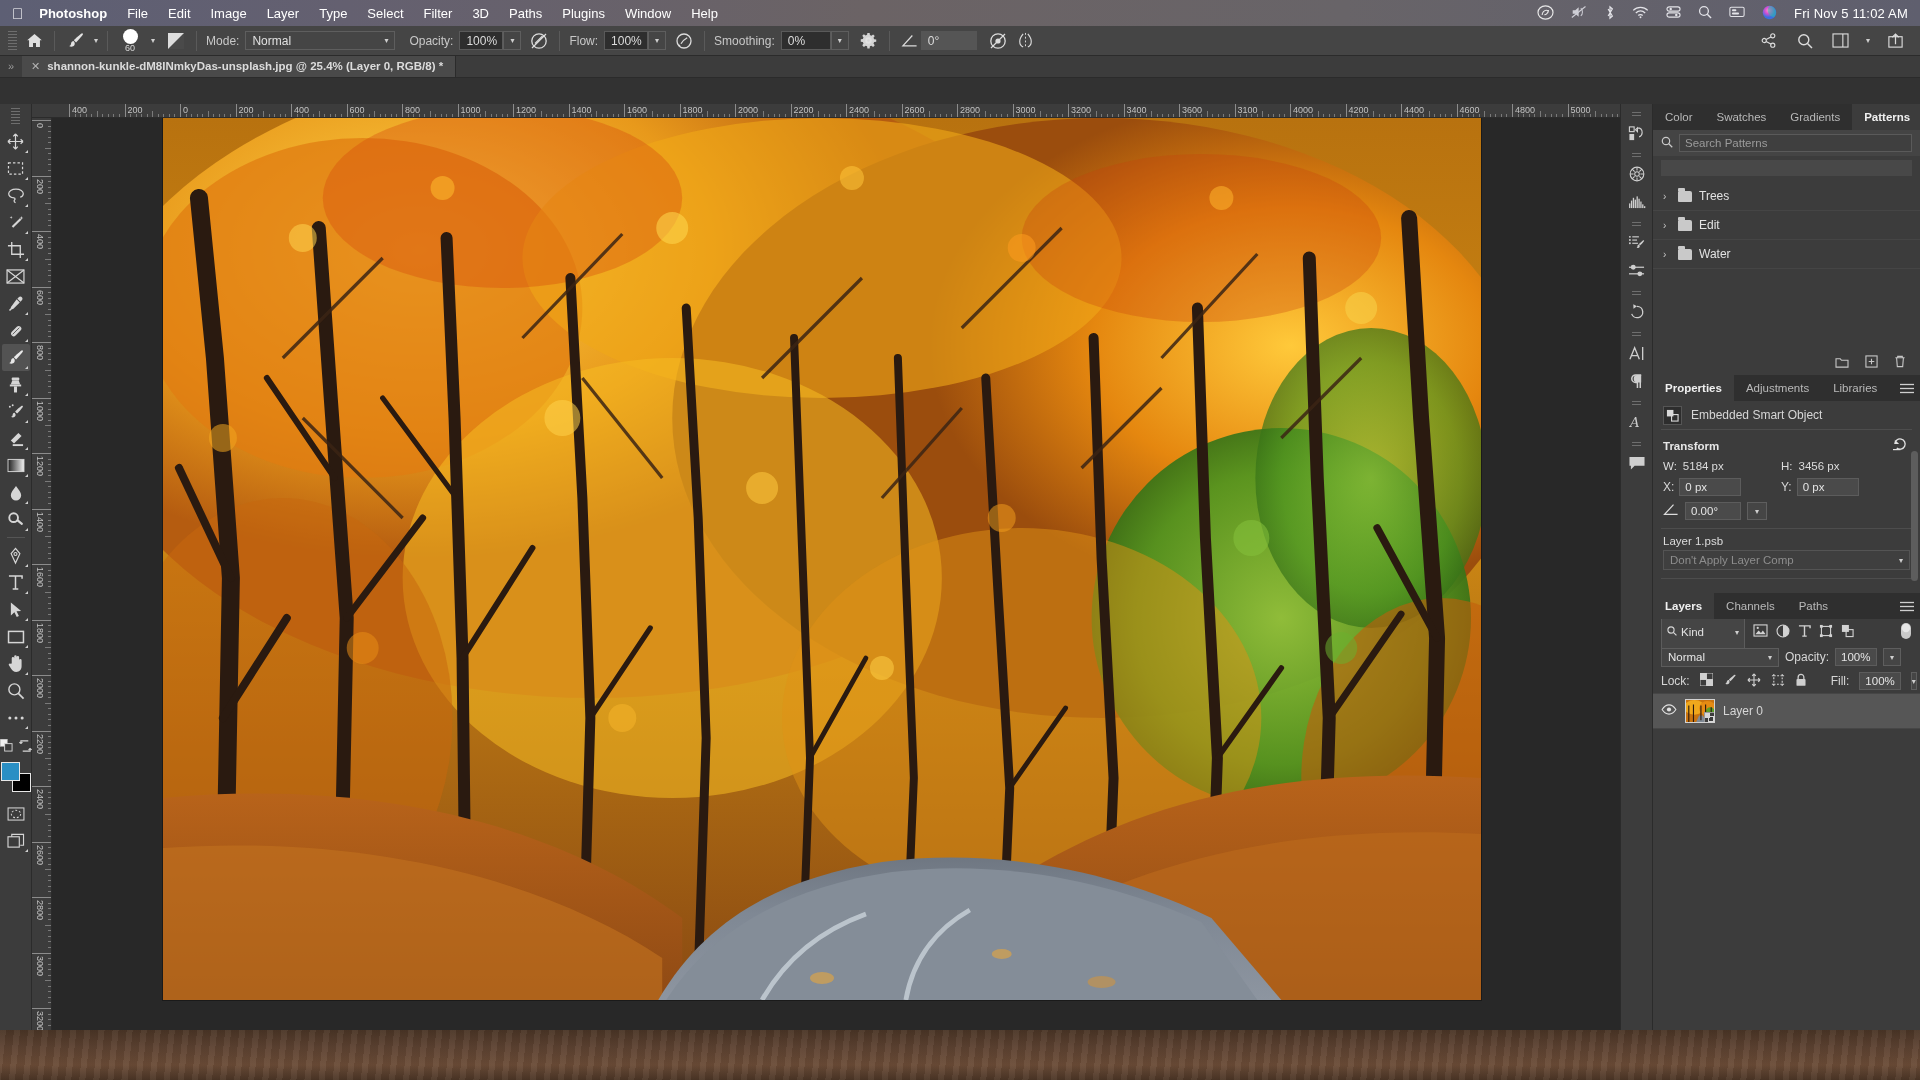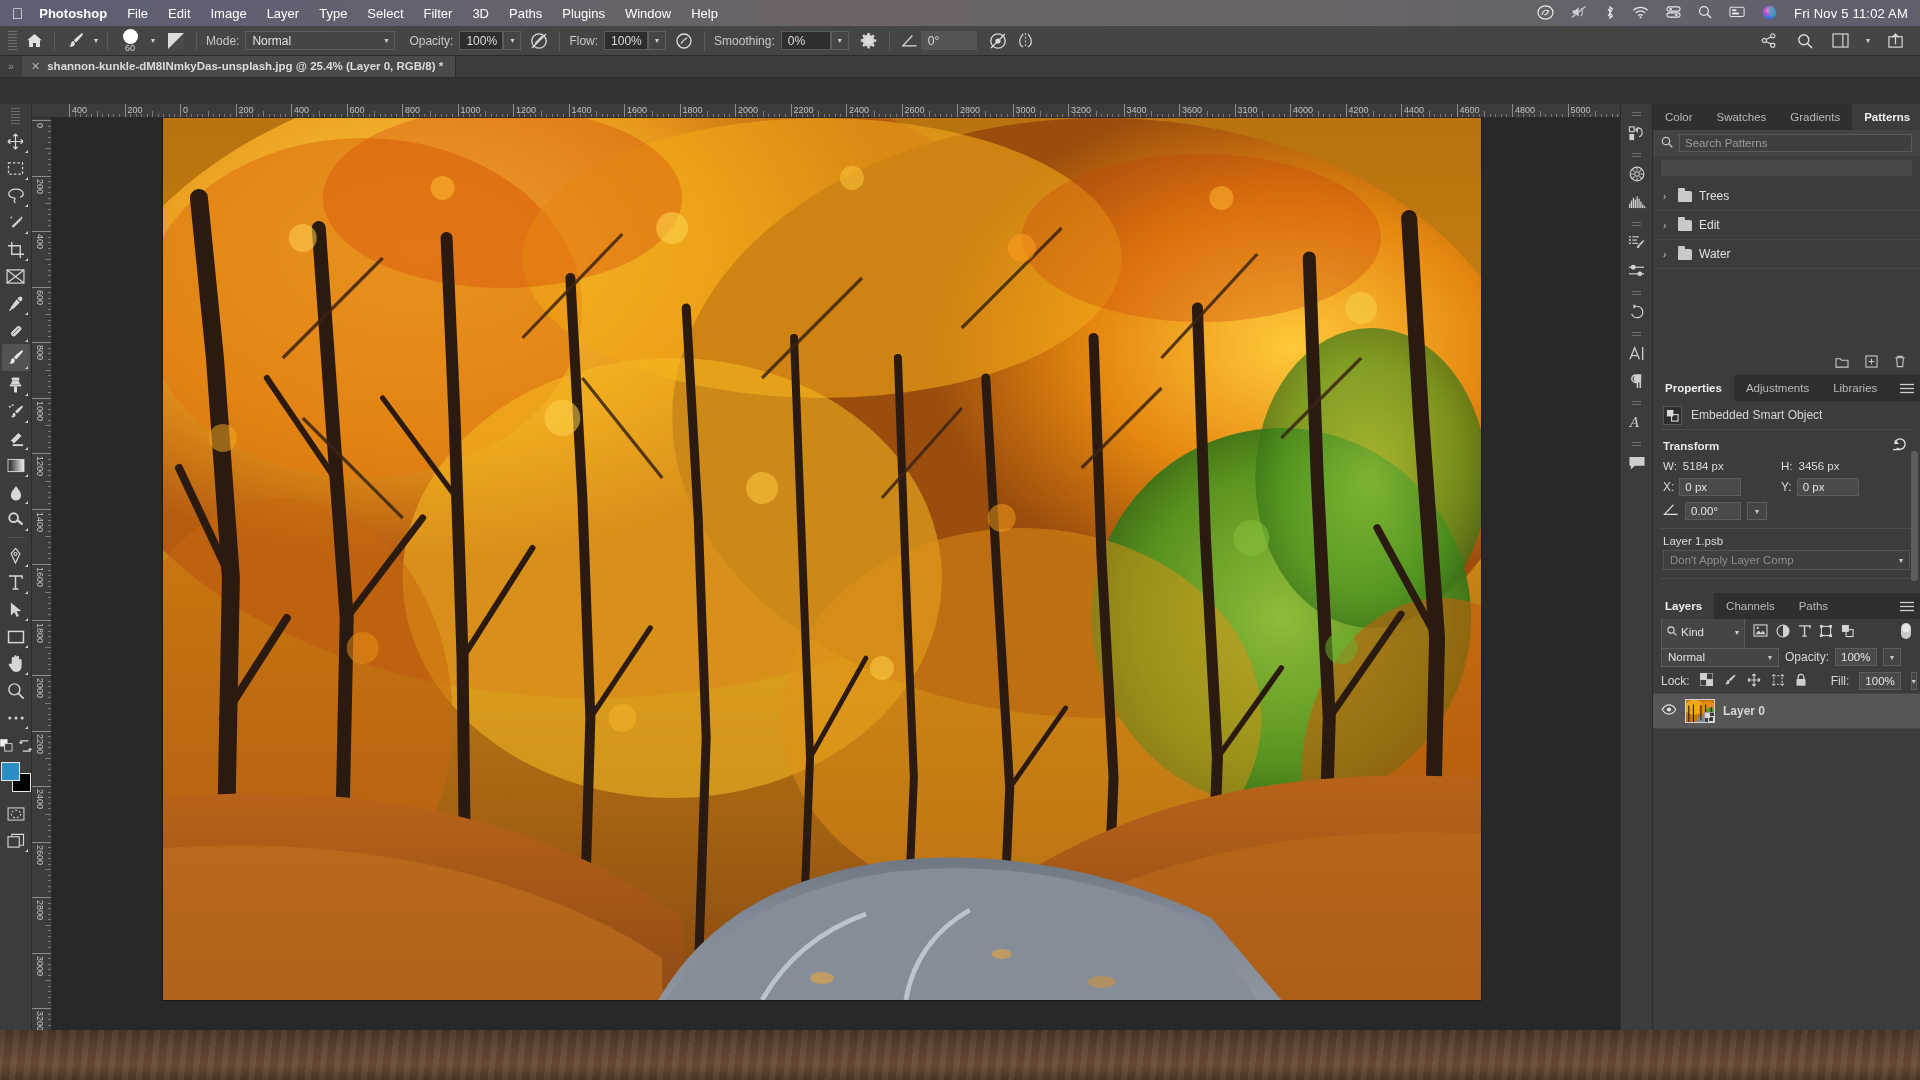--- a/index.html
+++ b/index.html
@@ -175,21 +175,21 @@
   .pscroll{ position:absolute; right:2px; width:7px; background:#5d5d5d; border-radius:4px;}
 
   .lay-filter{ height:26px; display:flex; align-items:center; gap:8px; padding:0 8px; }
   .kind-sel{ width:84px; height:19px; background:#454545; border:1px solid #5c5c5c;
      display:flex; align-items:center; justify-content:space-between; padding:16px 5px; font-size:11.5px; color:#e0e0e0;}
   .lay-blend{ height:24px; display:flex; align-items:center; gap:6px; padding:0 8px; }
   .blend-sel{ width:118px; height:19px; background:#454545;border:1px solid #5c5c5c;
      display:flex;align-items:center;justify-content:space-between;padding:0 6px;font-size:11.5px;color:#e6e6e6;}
   .lock-row{ height:24px; display:flex; align-items:center; gap:10px; padding:0 8px; }
   .layer-item{ height:36px; display:flex; align-items:center; gap:8px; padding:0 8px;
-     background:#565656; border-top:1px solid #464646; border-bottom:1px solid #464646;font-weight:bold;}
+     background:#565656; border-top:1px solid #464646; border-bottom:1px solid #464646;}
   .lay-thumb{ width:30px;height:24px;border:1px solid #d2d2d2; position:relative; overflow:hidden;}
   .lay-thumb svg{ width:100%;height:100%; display:block;}
   .lay-badge{ position:absolute; right:-1px; bottom:-1px; width:11px;height:11px;background:#3c3c3c;
      border:1px solid #9a9a9a; display:flex;align-items:center;justify-content:center;}
   .layers-footer{ margin-top:auto; height:24px; display:flex; align-items:center; justify-content:center;
      gap:22px; color:#c8c8c8; background:#3c3c3c; border-top:1px solid #2f2f2f;}
 
   
   .wall{ position:absolute; left:0; bottom:0; width:1920px; height:50px;
      background:linear-gradient(180deg,#4a3526 0%,#5d4231 35%,#6b4c37 70%,#4b3526 100%);}

